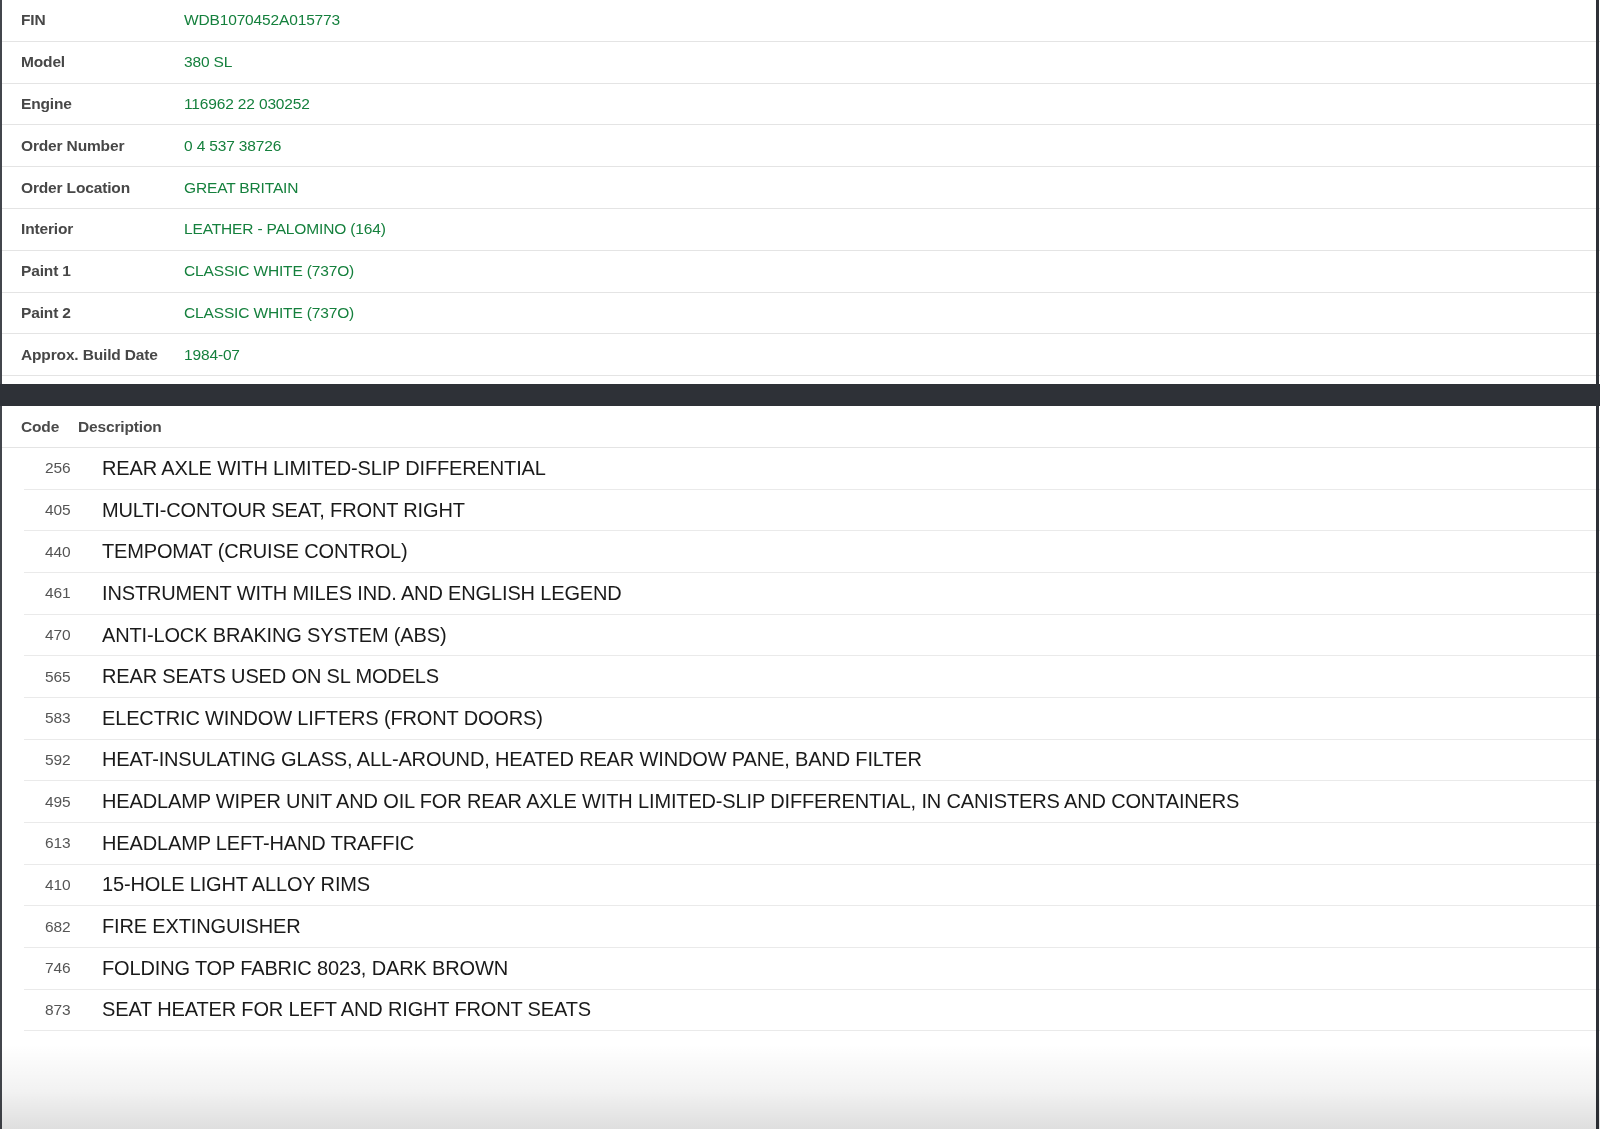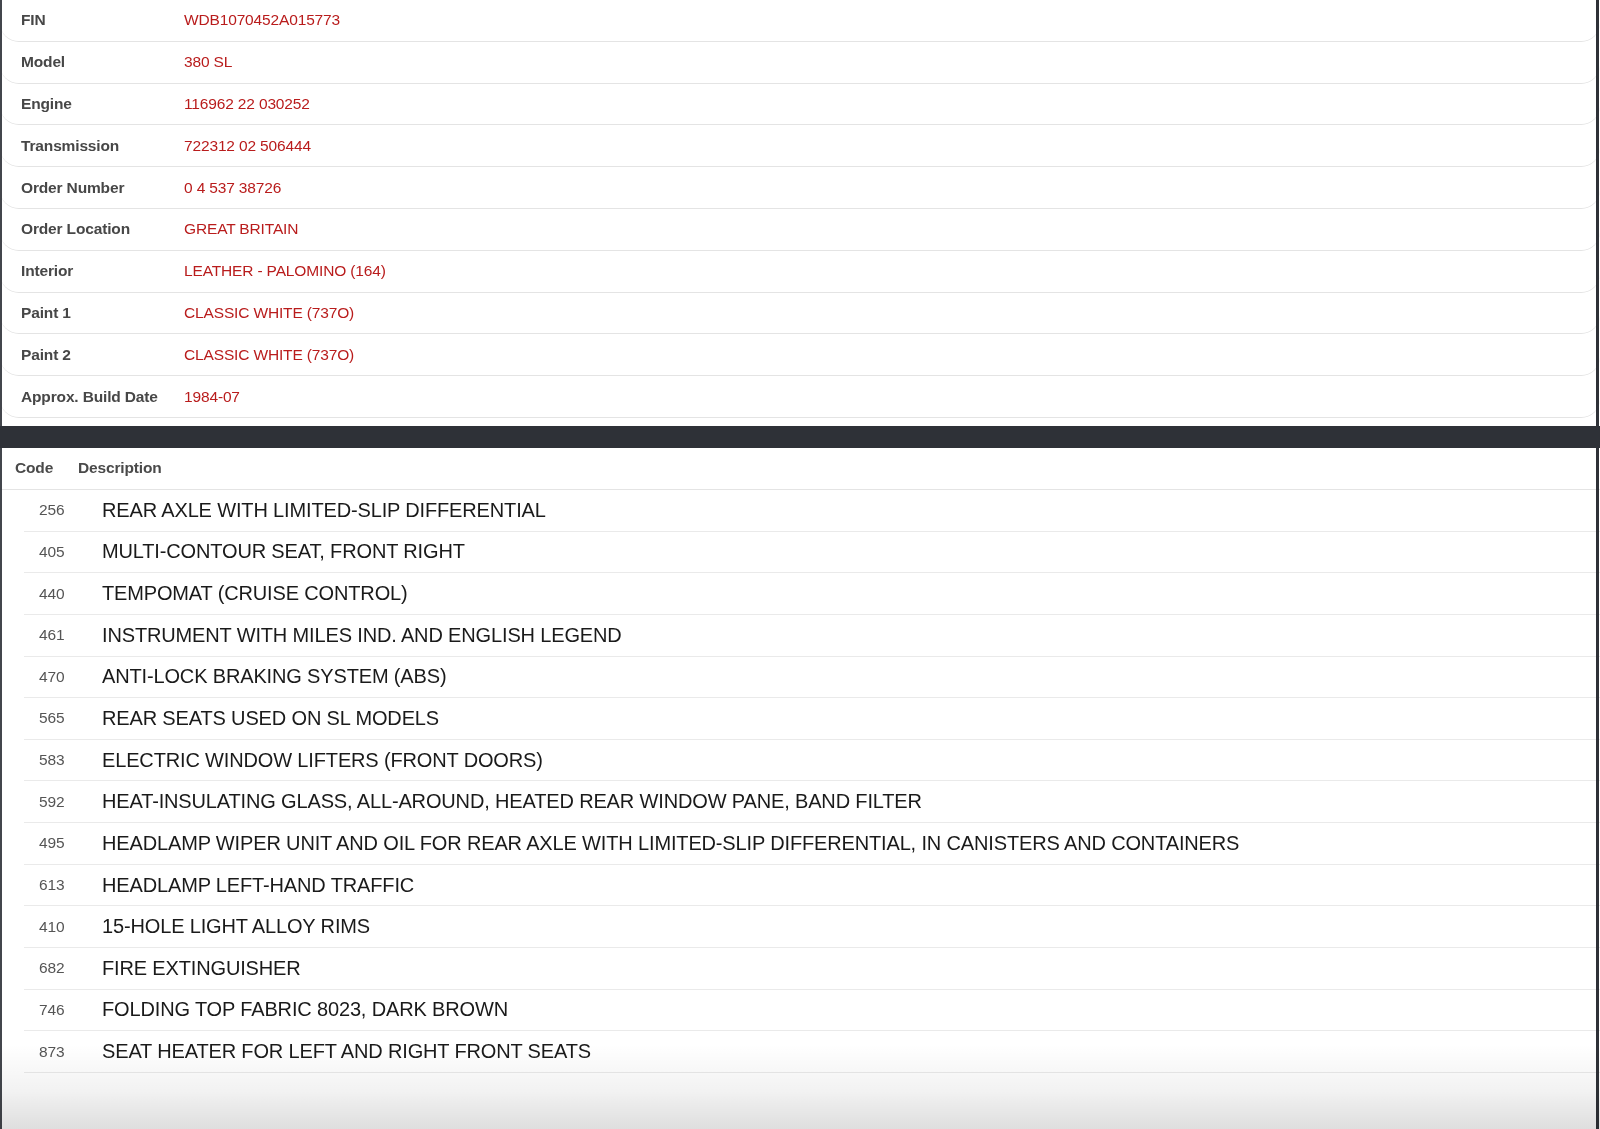--- a/index.html
+++ b/index.html
@@ -17,34 +17,33 @@
   .edge-right { position: absolute; right: 1px; top: 0; bottom: 0; width: 3px; background: #2e3137; z-index: 1; }
 
   
   .spec-table { width: 100%; }
   .spec-row {
     display: flex;
     align-items: center;
     height: 41.8px;
     border-bottom: 1px solid #e4e4e4;
     background: #fff;
-    border-radius: 19px;
   }
   .spec-label {
     width: 184px;
     padding-left: 21px;
     flex: none;
     font-size: 15.5px;
     font-weight: 600;
     color: #474747;
   }
   .spec-value {
     font-size: 15.5px;
     font-weight: 400;
-    color: #b91c1c;
+    color: #15803d;
   }
 
   
   .gap-white { height: 8px; background: #fff; }
   .separator-bar { position: relative; z-index: 2; height: 22px; background: #2e3137; }
 
   
   .options-table { width: 100%; background: #fff; }
   .opt-header {
     display: flex;
@@ -57,21 +56,21 @@
   .opt-row {
     display: flex;
     align-items: center;
     height: 41.65px;
     border-bottom: 1px solid #eaeaea;
     background: #fff;
     margin-left: 24px;
   }
   .col-code {
     width: 78px;
-    padding-left: 15px;
+    padding-left: 21px;
     flex: none;
     font-size: 15.5px;
     font-weight: 400;
     color: #555555;
   }
   .col-desc {
     font-size: 20px;
     font-weight: 400;
     color: #1a1a1a;
   }
@@ -102,24 +101,20 @@
     <div class="spec-row">
       <div class="spec-label">Model</div>
       <div class="spec-value">380 SL</div>
     </div>
 
     <div class="spec-row">
       <div class="spec-label">Engine</div>
       <div class="spec-value">116962 22 030252</div>
     </div>
 
-    <div class="spec-row">
-      <div class="spec-label">Transmission</div>
-      <div class="spec-value">722312 02 506444</div>
-    </div>
 
     <div class="spec-row">
       <div class="spec-label">Order Number</div>
       <div class="spec-value">0 4 537 38726</div>
     </div>
 
     <div class="spec-row">
       <div class="spec-label">Order Location</div>
       <div class="spec-value">GREAT BRITAIN</div>
     </div>

